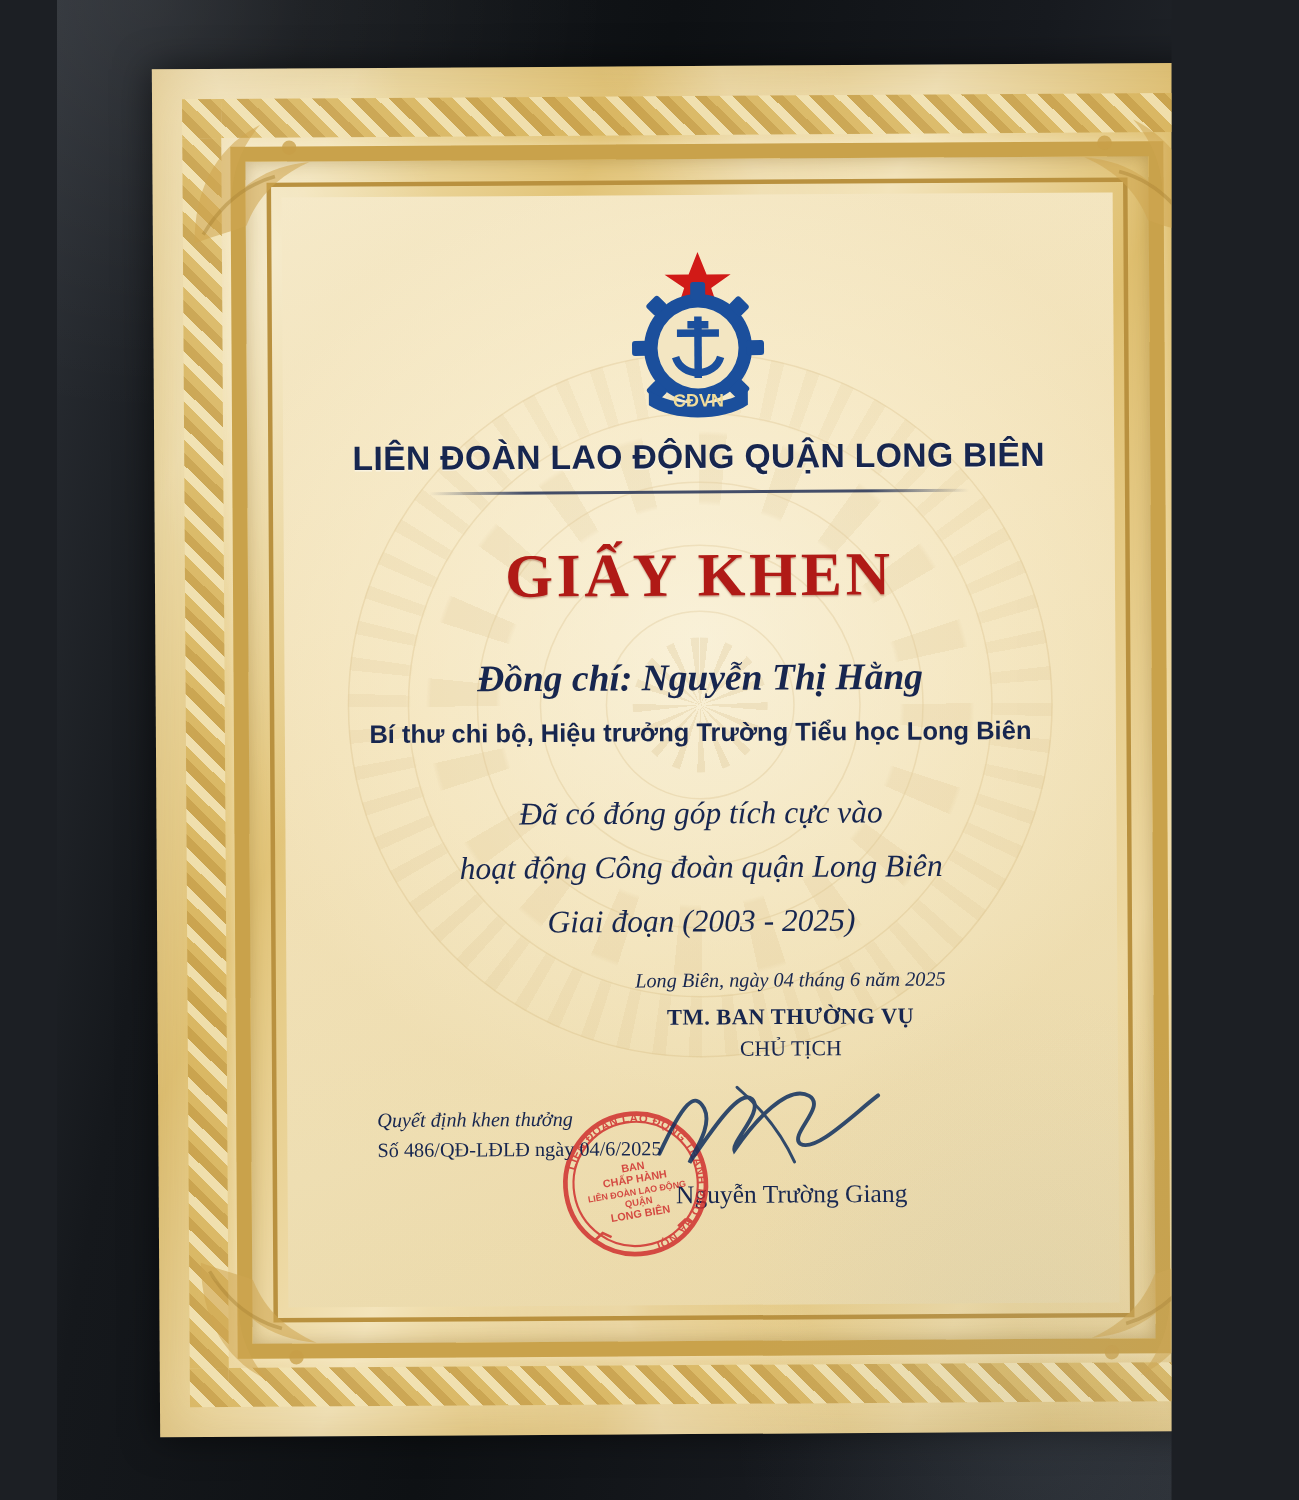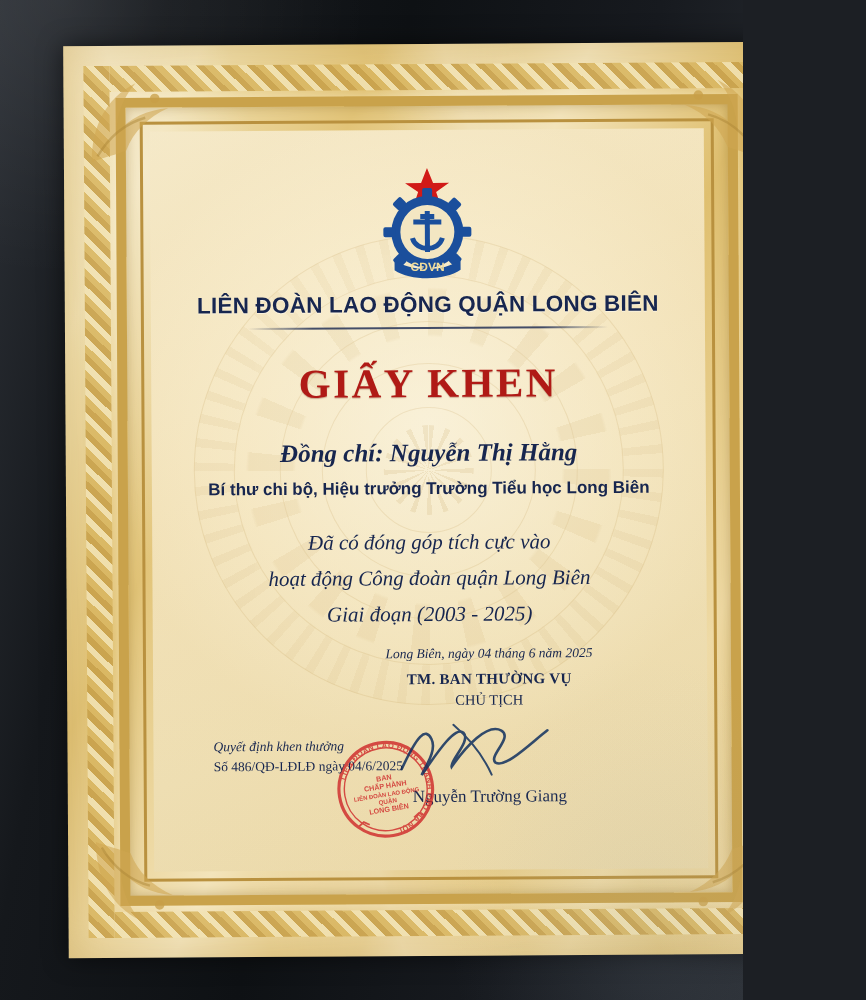--- a/index.html
+++ b/index.html
@@ -11,20 +11,21 @@
     overflow:hidden;
   }
 
   
   .photo{
     position:relative;
     width:743px;height:1000px;
     background:
       linear-gradient(100deg,#2b2f35 0%,#15181c 18%,#0e1114 45%,#171a1f 72%,#2a2e34 100%);
     overflow:hidden;
+    margin-left:38px;
   }
   .photo:before{
     
     content:"";
     position:absolute;left:-10%;top:-12%;width:60%;height:40%;
     background:radial-gradient(ellipse at 30% 30%, rgba(255,255,255,0.07), rgba(255,255,255,0) 70%);
     pointer-events:none;
   }
   .photo:after{
     content:"";

